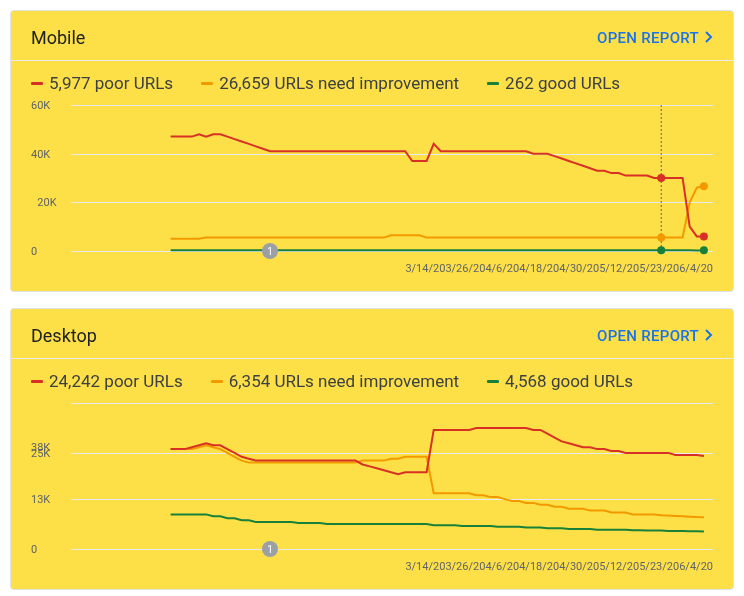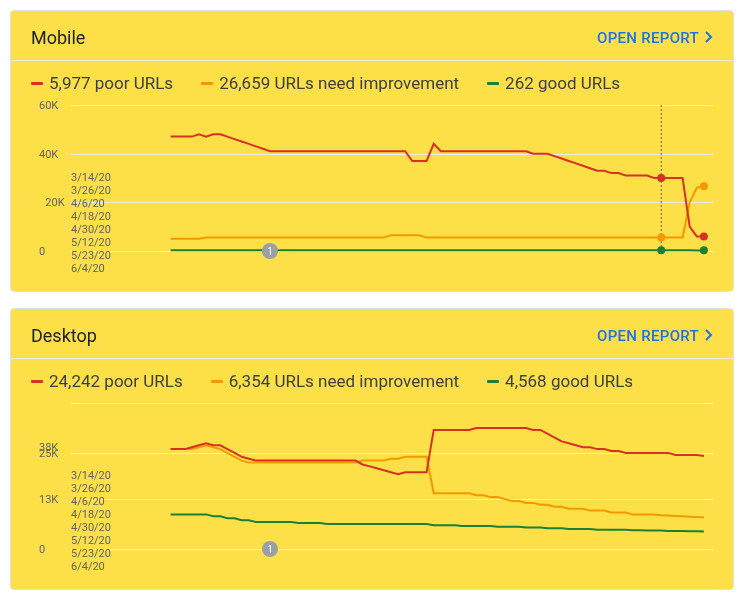--- a/index.html
+++ b/index.html
@@ -60,36 +60,35 @@
   .chart-wrap {
     padding: 8px 20px 16px 20px;
   }
   .chart {
     position: relative;
     width: 100%;
     height: 170px;
   }
   .y-axis {
     position: absolute;
-    left: 8px;
+    left: 0;
     width: 32px;
     text-align: left;
     font-size: 11px;
     color: #5f6368;
   }
   .x-axis {
     position: absolute;
     bottom: 0;
     left: 40px;
     right: 0;
     display: flex;
     justify-content: flex-end;
     font-size: 11px;
     color: #5f6368;
-    flex-direction: column;
   }
   .plot {
     position: absolute;
     left: 40px;
     right: 0;
     top: 0;
     bottom: 24px;
   }
   .grid-line {
     position: absolute;

